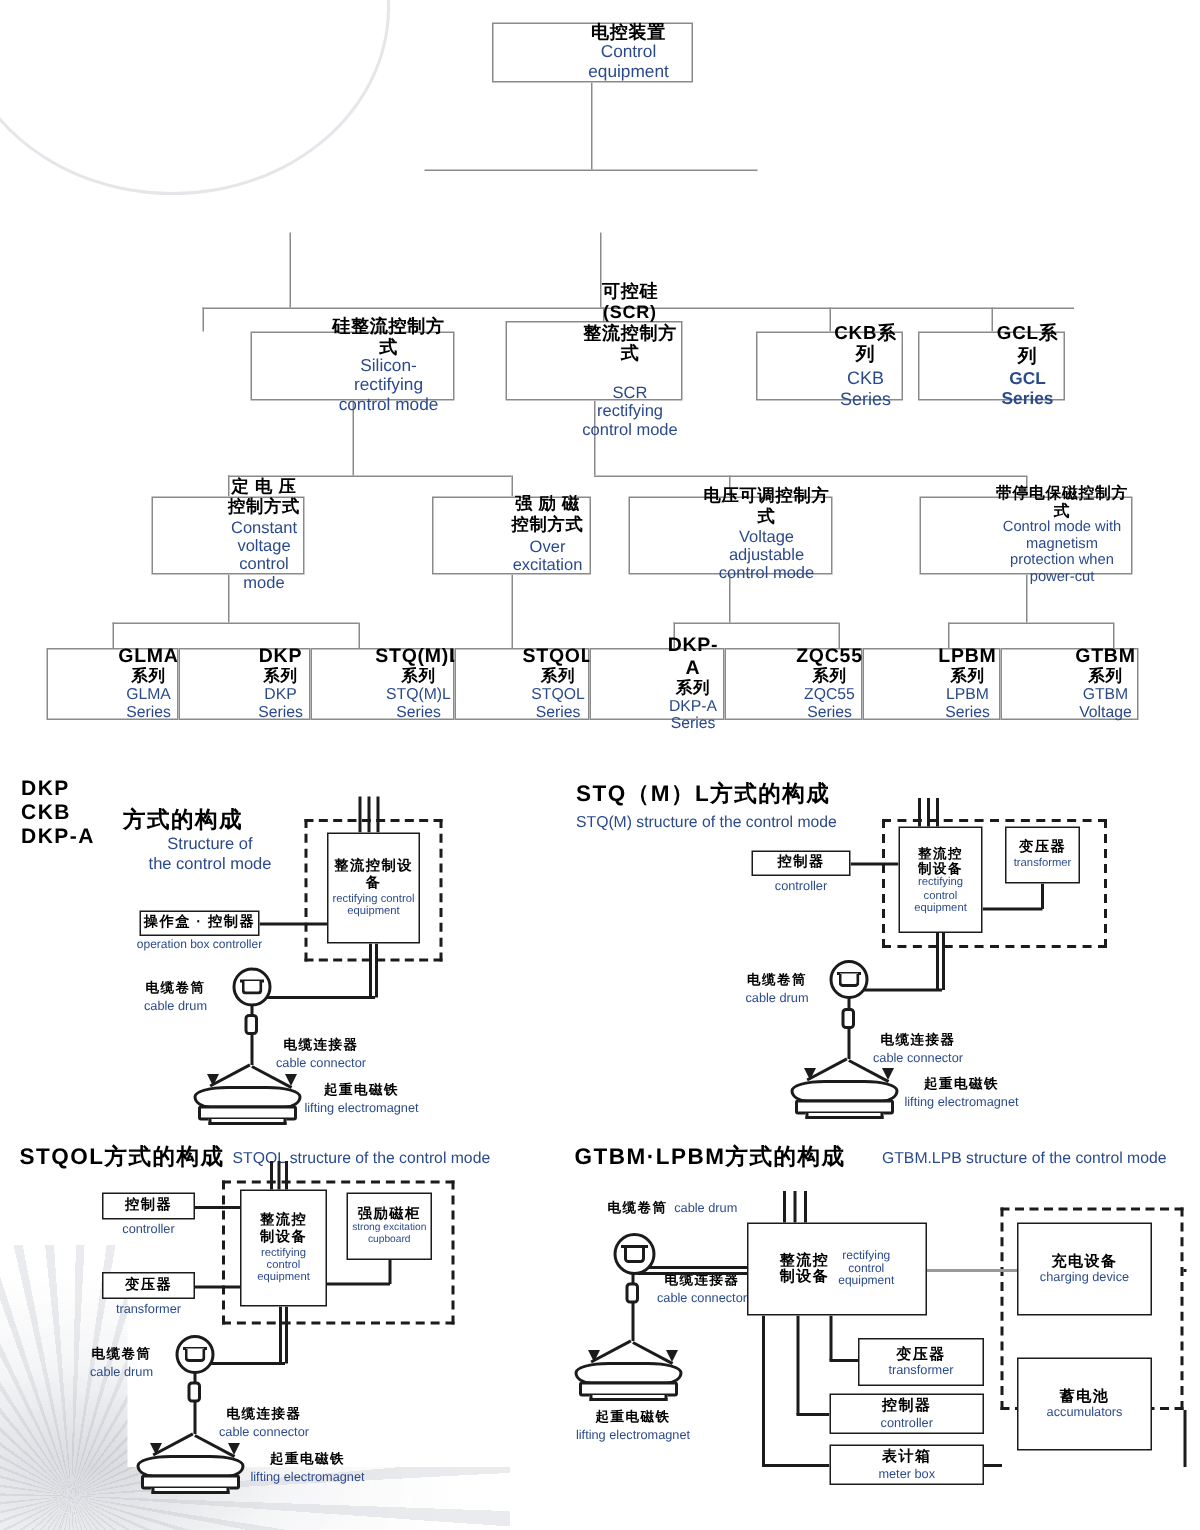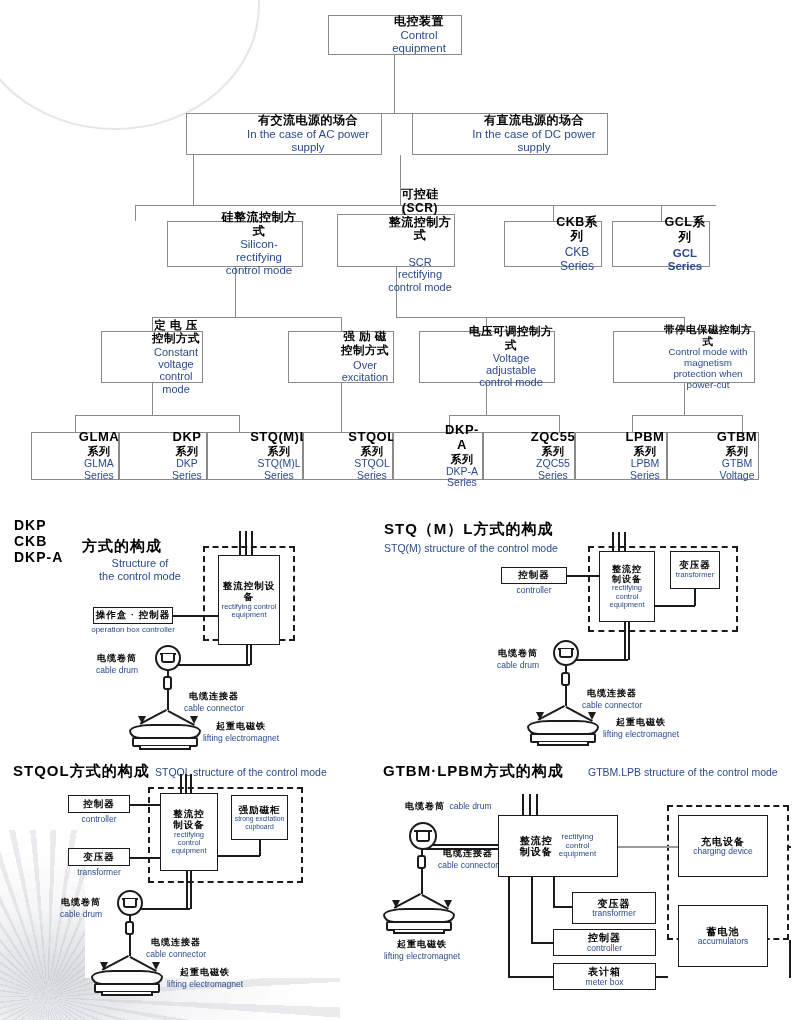--- a/index.html
+++ b/index.html
@@ -119,28 +119,20 @@
   <div class="node" style="left:328px; top:15px; width:134px; height:40px;">
     <span class="cn" style="font-size:12px;">电控装置</span>
     <span class="en" style="font-size:11.5px;">Control equipment</span>
   </div>
 
   <div class="ln lnv" style="left:394px; top:55px; height:58px;"></div>
   <div class="ln lnh" style="left:283px; top:113px; width:222px;"></div>
   <div class="ln lnv" style="left:283px; top:113px; height:0px;"></div>
   <div class="ln lnv" style="left:283px; top:113px; height:0px;"></div>
 
-  <div class="node" style="left:186px; top:113px; width:196px; height:42px;">
-    <span class="cn" style="font-size:12px;">有交流电源的场合</span>
-    <span class="en" style="font-size:11.5px;">In the case of AC power supply</span>
-  </div>
-  <div class="node" style="left:412px; top:113px; width:196px; height:42px;">
-    <span class="cn" style="font-size:12px;">有直流电源的场合</span>
-    <span class="en" style="font-size:11.5px;">In the case of DC power supply</span>
-  </div>
 
   <div class="ln lnv" style="left:193px; top:155px; height:50px;"></div>
   <div class="ln lnh" style="left:135px; top:205px; width:267px;"></div>
   <div class="ln lnv" style="left:135px; top:205px; height:16px;"></div>
   <div class="ln lnv" style="left:402px; top:205px; height:16px;"></div>
 
   <div class="ln lnv" style="left:400px; top:155px; height:50px;"></div>
   <div class="ln lnh" style="left:400px; top:205px; width:316px;"></div>
   <div class="ln lnv" style="left:553px; top:205px; height:16px;"></div>
   <div class="ln lnv" style="left:661px; top:205px; height:16px;"></div>
@@ -264,21 +256,21 @@
   <div class="sec-title-en" style="left:75px; top:557px; width:130px; text-align:center; font-size:11px; white-space:pre-line; line-height:1.2;">Structure of
 the control mode</div>
 
   <div class="dash" style="left:203px; top:546px; width:92px; height:95px;"></div>
 
   <div class="leads" style="left:239px; top:531px; width:15px; height:24px;">
     <i style="left:0;"></i>
       <i style="left:6px;"></i>
       <i style="left:12px;"></i>
   </div>
-  <div class="sbox" style="left:218px; top:555px; width:62px; height:90px;">
+  <div class="sbox" style="left:218px; top:555px; width:62px; height:74px;">
     <span class="cn2" style="font-size:9.5px;">整流控制设备</span>
     <span class="en2" style="font-size:7.5px; white-space:pre-line;">rectifying control
 equipment</span>
   </div>
   <div class="sbox" style="left:93px; top:607px; width:80px; height:17px;">
     <span class="cn2" style="font-size:9.5px;">操作盒 · 控制器</span>
   </div>
   <div class="lbl" style="left:83px; top:625px; width:100px;">
     <span class="en2" style="font-size:8px;">operation box  controller</span>
   </div>

